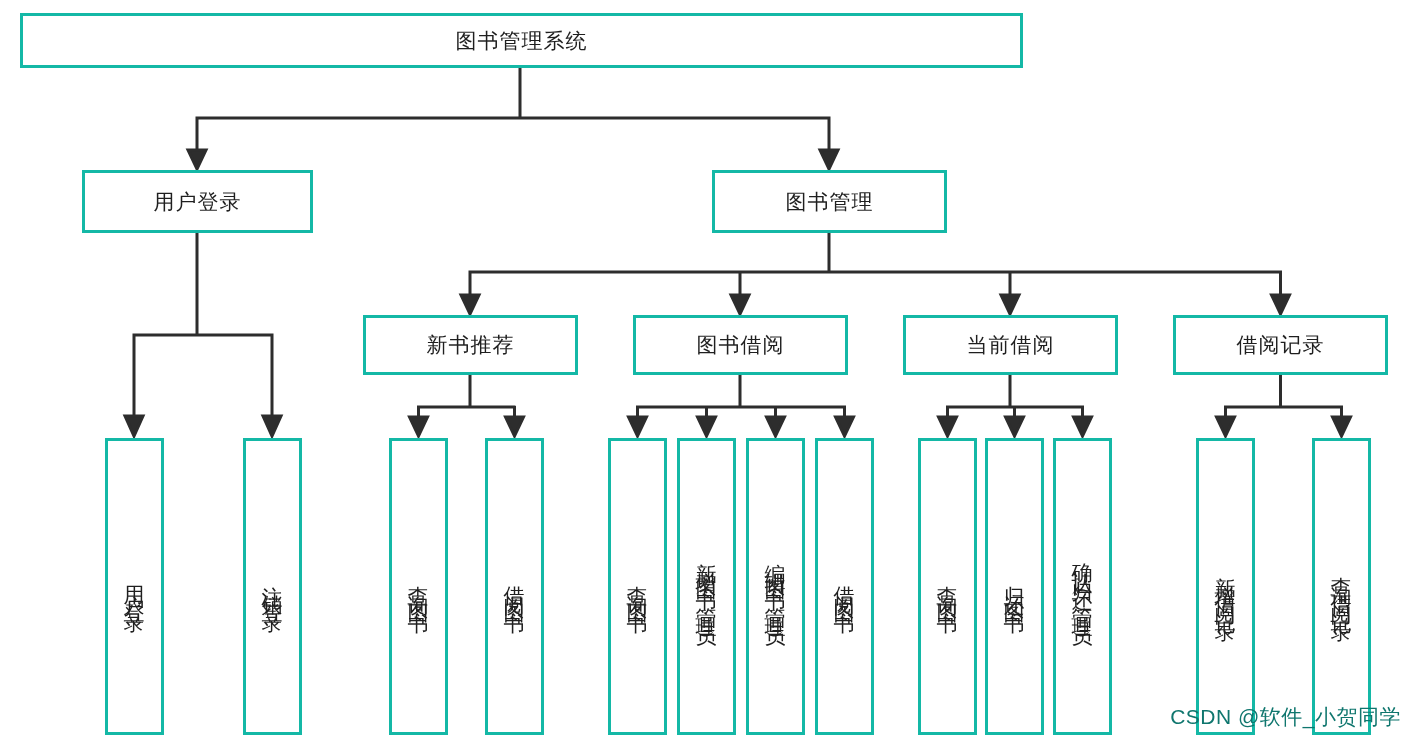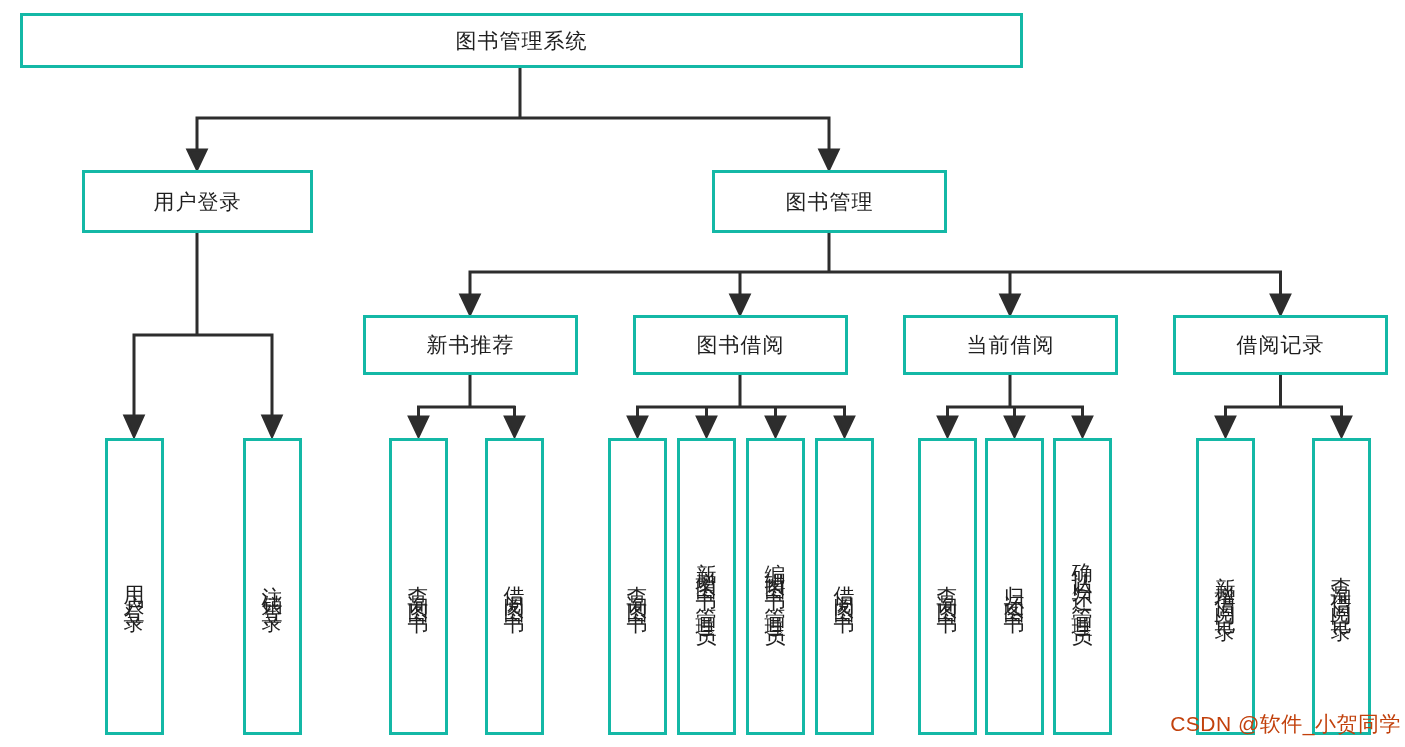--- a/index.html
+++ b/index.html
@@ -41,22 +41,22 @@
   #b-rec4 {left:1173px;top:315px; width:215px;  height:60px;}
   
   .leaf{top:438px;width:59px;height:297px;}
   #lf-a1{left:105px;} #lf-a2{left:243px;}
   #lf-b1{left:389px;} #lf-b2{left:485px;}
   #lf-c1{left:608px;} #lf-c2{left:677px;} #lf-c3{left:746px;} #lf-c4{left:815px;}
   #lf-d1{left:918px;} #lf-d2{left:985px;} #lf-d3{left:1053px;}
   #lf-e1{left:1196px;} #lf-e2{left:1312px;}
   .watermark{
     position:absolute;
-    right:4px;bottom:9px;
-    color:#c2410c;
+    right:4px;bottom:16px;
+    color:#0f766e;
     font-size:21px;
     letter-spacing:0.5px;
     white-space:nowrap;
   }
 </style>
 </head>
 <body>
 
 <div class="canvas">
 

